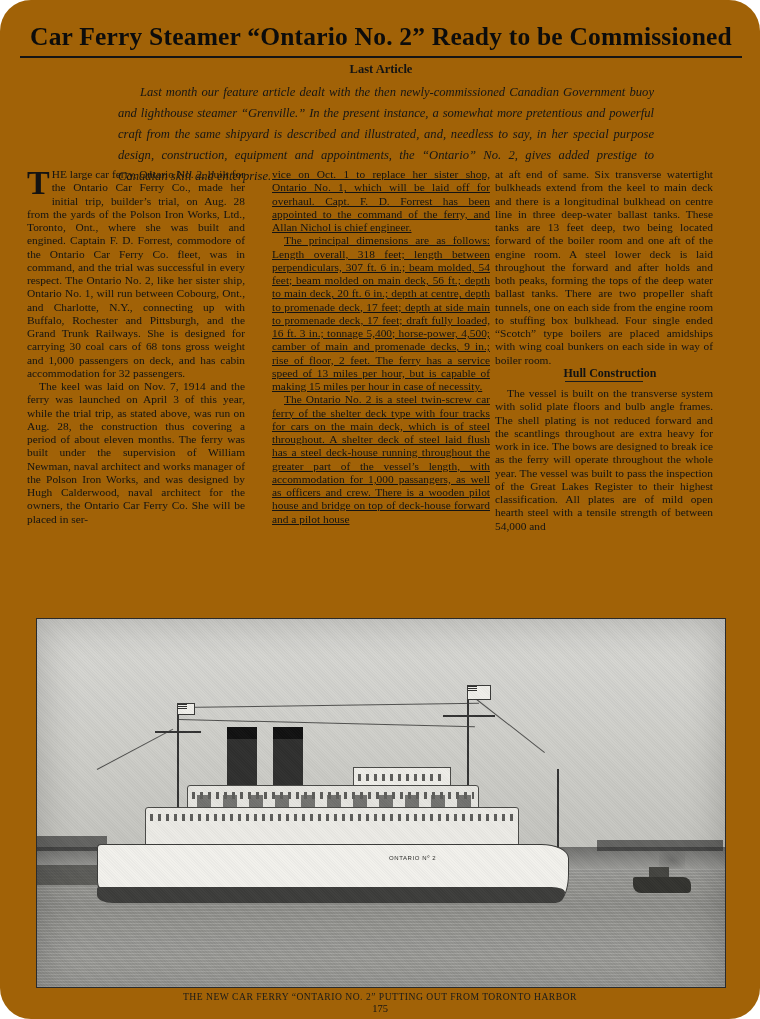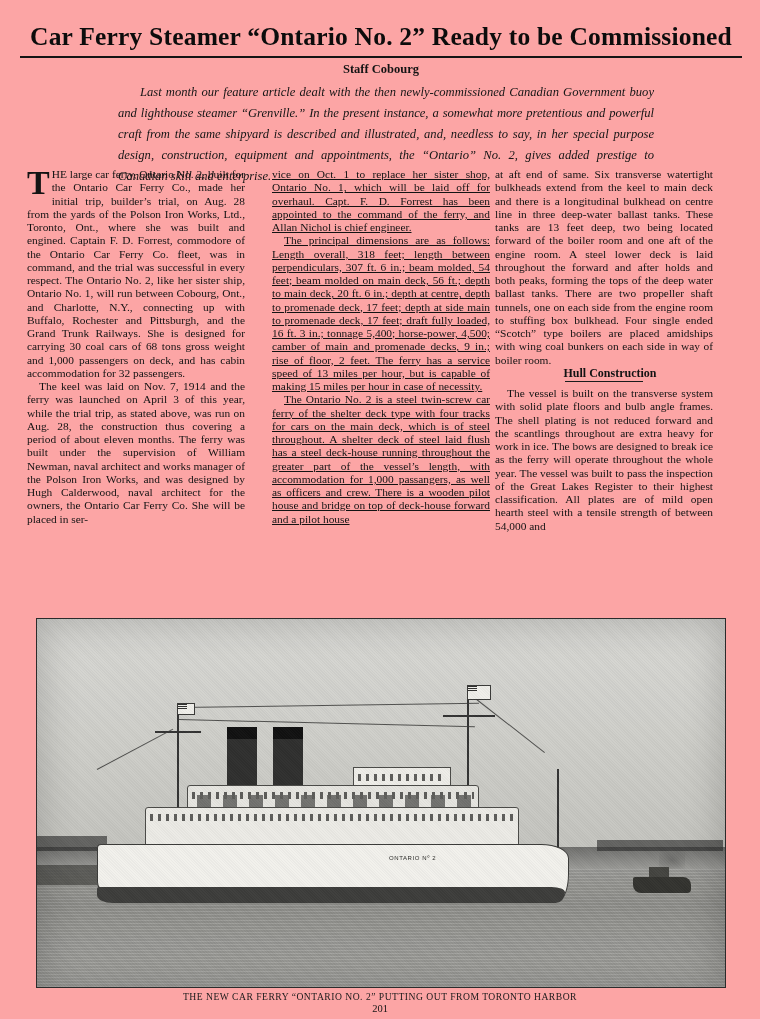--- a/index.html
+++ b/index.html
@@ -13,21 +13,22 @@
     position: relative;
     font-family: "Liberation Serif", serif;
     color: #111111;
     overflow: hidden;
   }
   .page {
     position: absolute;
     left: 0; top: 0;
     width: 760px;
     height: 1019px;
-    background: #fca5a5;
+    background: #a16207;
+    border-radius: 31px;
   }
   .headline {
     position: absolute;
     left: 18px;
     top: 22px;
     width: 726px;
     text-align: center;
     font-family: "Liberation Serif", serif;
     font-size: 25.5px;
     font-weight: bold;
@@ -354,21 +355,21 @@
     color: #151515;
   }
 </style>
 </head>
 <body>
 
 <div class="page">
 
   <div class="headline">Car Ferry Steamer “Ontario No. 2” Ready to be Commissioned</div>
   <div class="rule"></div>
-  <div class="byline">Staff Cobourg</div>
+  <div class="byline">Last Article</div>
 
   <div class="lede"><span class="indent"></span><span>Last month our feature article dealt with the then newly-commissioned Canadian Government buoy and lighthouse steamer “Grenville.”   In the present instance, a somewhat more pretentious and powerful craft from the same shipyard is described and illustrated, and, needless to say, in her special purpose design, construction, equipment and appointments, the “Ontario” No. 2, gives added prestige to Canadian skill and enterprise.</span></div>
 
   <div class="columns">
 
     <div class="col c1">
       <p class="noindent"><span class="dropcap">T</span><span>HE large car ferry, Ontario No. 2, built for the Ontario Car Ferry Co., made her initial trip, builder’s trial, on Aug. 28 from the yards of the Polson Iron Works, Ltd., Toronto, Ont., where she was built and engined. Captain F. D. Forrest, commodore of the Ontario Car Ferry Co. fleet, was in command, and the trial was successful in every respect. The Ontario No. 2, like her sister ship, Ontario No. 1, will run between Cobourg, Ont., and Charlotte, N.Y., connecting up with Buffalo, Rochester and Pittsburgh, and the Grand Trunk Railways. She is designed for carrying 30 coal cars of 68 tons gross weight and 1,000 passengers on deck, and has cabin accommodation for 32 passengers.</span></p>
       <p>The keel was laid on Nov. 7, 1914 and the ferry was launched on April 3 of this year, while the trial trip, as stated above, was run on Aug. 28, the construction thus covering a period of about eleven months. The ferry was built under the supervision of William Newman, naval architect and works manager of the Polson Iron Works, and was designed by Hugh Calderwood, naval architect for the owners, the Ontario Car Ferry Co. She will be placed in ser-</p>
     </div>
 
@@ -431,15 +432,15 @@
 
     <div class="tug-smoke"></div>
     <div class="tug-house"></div>
     <div class="tug"></div>
 
     <div class="grain"></div>
     <div class="vignette"></div>
   </div>
 
   <div class="caption">THE NEW CAR FERRY “ONTARIO NO. 2” PUTTING OUT FROM TORONTO HARBOR</div>
-  <div class="folio">201</div>
+  <div class="folio">175</div>
 
 </div>
 
 </body></html>

